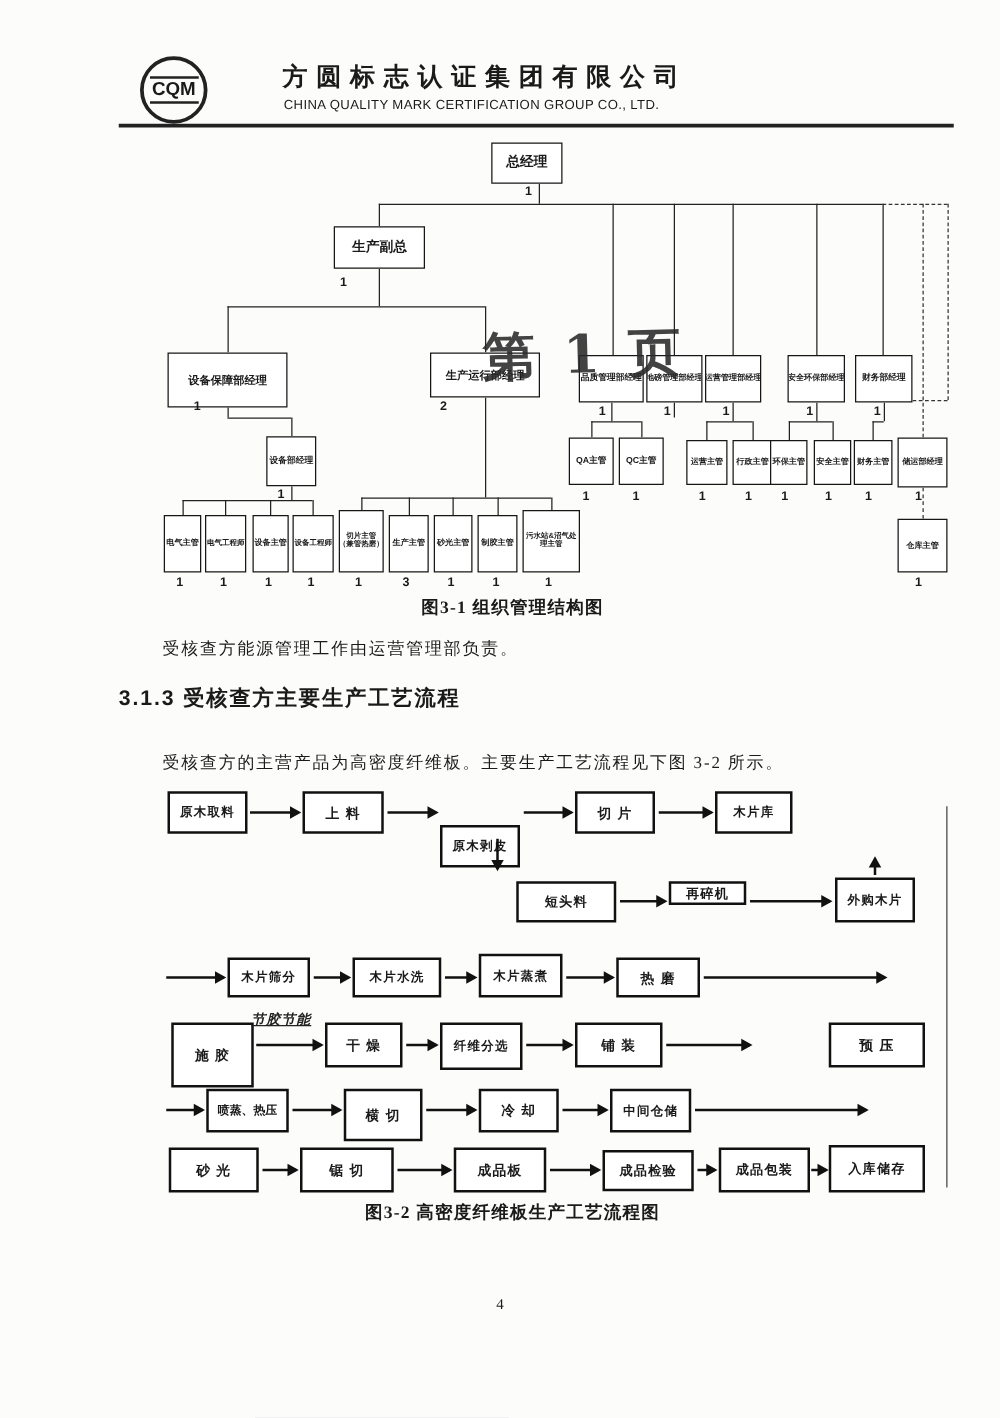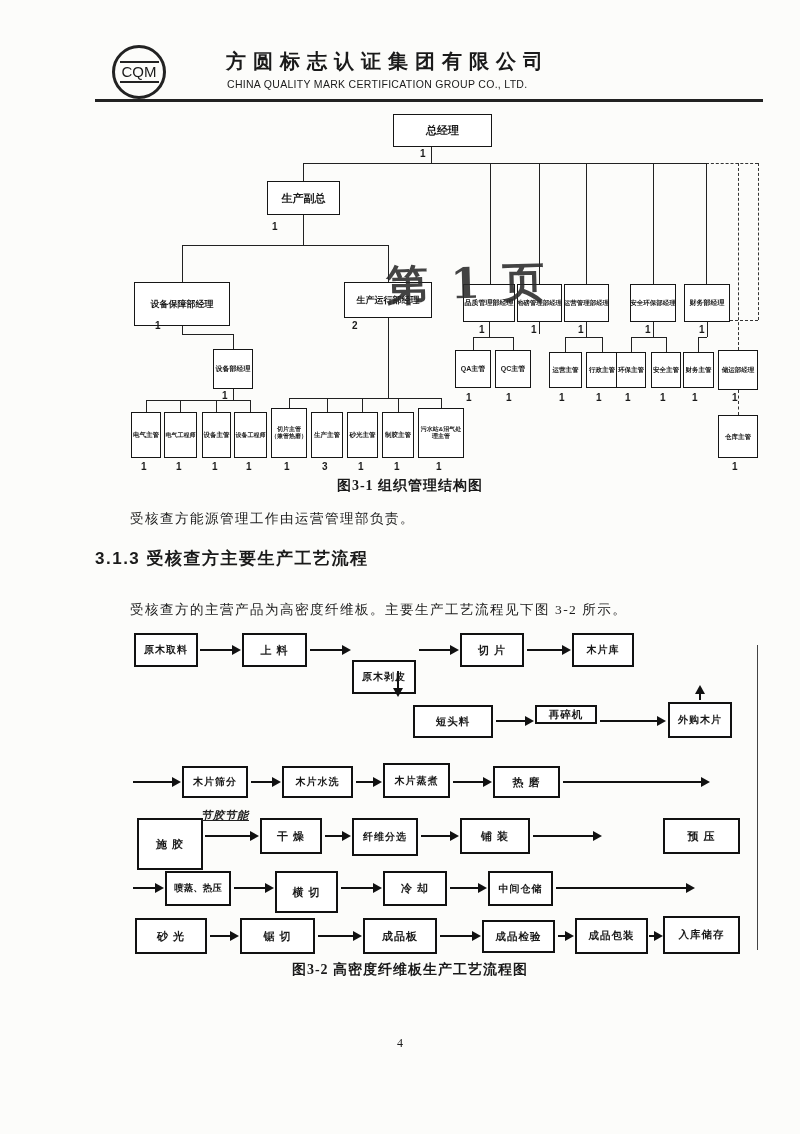--- a/index.html
+++ b/index.html
@@ -1,21 +1,21 @@
 <!DOCTYPE html>
 <html><head>
 <meta charset="utf-8">
 <style>
   html,body{margin:0;padding:0;background:#e8e8e8;}
   #page{position:relative;width:800px;height:1134px;background:#fcfcfa;overflow:hidden;
         font-family:"Liberation Sans","DejaVu Sans",sans-serif;color:#1a1a1a;}
   
   .logo-ring{position:absolute;left:112px;top:45px;width:54px;height:54px;border:3px solid #222;
              border-radius:50%;box-sizing:border-box;display:flex;align-items:center;justify-content:center;}
-  .logo-inner{font-weight:normal;font-size:15px;letter-spacing:0;border-top:2px solid #222;border-bottom:2px solid #222;
+  .logo-inner{font-weight:bold;font-size:15px;letter-spacing:0;border-top:2px solid #222;border-bottom:2px solid #222;
               padding:1px 2px;line-height:1.1;}
   .cn-title{position:absolute;left:226px;top:48px;font-size:20px;font-weight:bold;letter-spacing:7px;white-space:nowrap;}
   .en-title{position:absolute;left:227px;top:78px;font-size:10.5px;font-weight:normal;letter-spacing:0.3px;white-space:nowrap;}
   .hrule{position:absolute;left:95px;top:99px;width:668px;height:3px;background:#222;}
   
   .obox{position:absolute;border:1.5px solid #161616;background:#fff;box-sizing:border-box;
         display:flex;flex-direction:column;align-items:center;justify-content:center;text-align:center;
         font-weight:bold;line-height:1.15;overflow:hidden;white-space:nowrap;}
   .cnt{position:absolute;font-size:10px;font-weight:bold;}
   .v{position:absolute;width:0;border-left:1.5px solid #222;}
@@ -103,21 +103,21 @@
   <div class="v" style="left:602px;top:337px;height:15px"></div>
   <div class="v" style="left:653px;top:322px;height:15px"></div>
   <div class="h" style="left:631px;top:337px;width:35px"></div>
   <div class="v" style="left:631px;top:337px;height:15px"></div>
   <div class="v" style="left:666px;top:337px;height:15px"></div>
   <div class="v" style="left:707px;top:322px;height:15px"></div>
   <div class="h" style="left:698px;top:337px;width:9px"></div>
   <div class="v" style="left:698px;top:337px;height:15px"></div>
   <div class="dv" style="left:738px;top:390px;height:25px"></div>
 
-  <div class="obox" style="left:393px;top:114px;width:99px;height:33px;font-size:11px">总经理</div>
+  <div class="obox" style="left:393px;top:114px;width:57px;height:33px;font-size:11px">总经理</div>
   <div class="obox" style="left:267px;top:181px;width:73px;height:34px;font-size:11px">生产副总</div>
   <div class="obox" style="left:134px;top:282px;width:96px;height:44px;font-size:9px">设备保障部经理</div>
   <div class="obox" style="left:344px;top:282px;width:88px;height:36px;font-size:9px">生产运行部经理</div>
   <div class="obox" style="left:463px;top:284px;width:52px;height:38px;font-size:7px">品质管理部经理</div>
   <div class="obox" style="left:517px;top:284px;width:45px;height:38px;font-size:6.5px">地磅管理部经理</div>
   <div class="obox" style="left:564px;top:284px;width:45px;height:38px;font-size:6.5px">运营管理部经理</div>
   <div class="obox" style="left:630px;top:284px;width:46px;height:38px;font-size:6.5px">安全环保部经理</div>
   <div class="obox" style="left:684px;top:284px;width:46px;height:38px;font-size:7px">财务部经理</div>
   <div class="obox" style="left:213px;top:349px;width:40px;height:40px;font-size:7px">设备部经理</div>
   <div class="obox" style="left:455px;top:350px;width:36px;height:38px;font-size:7px">QA主管</div>

